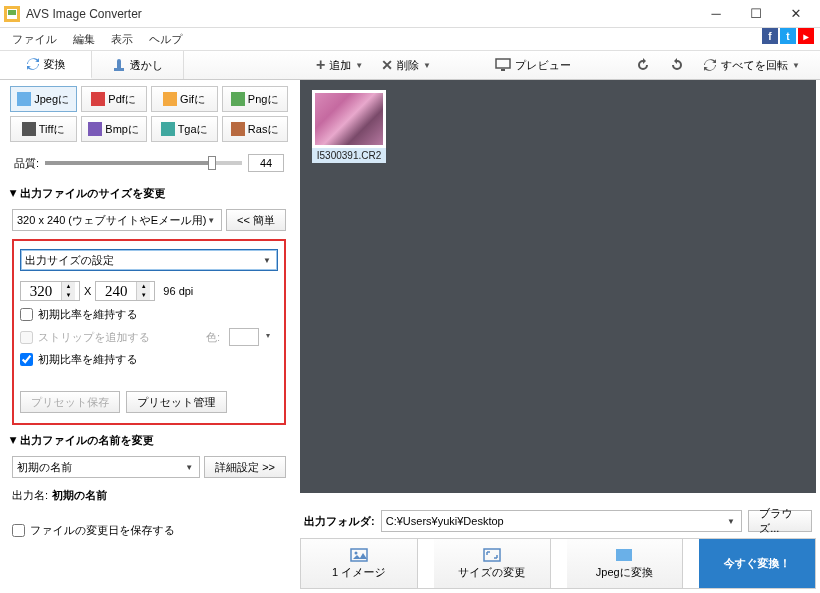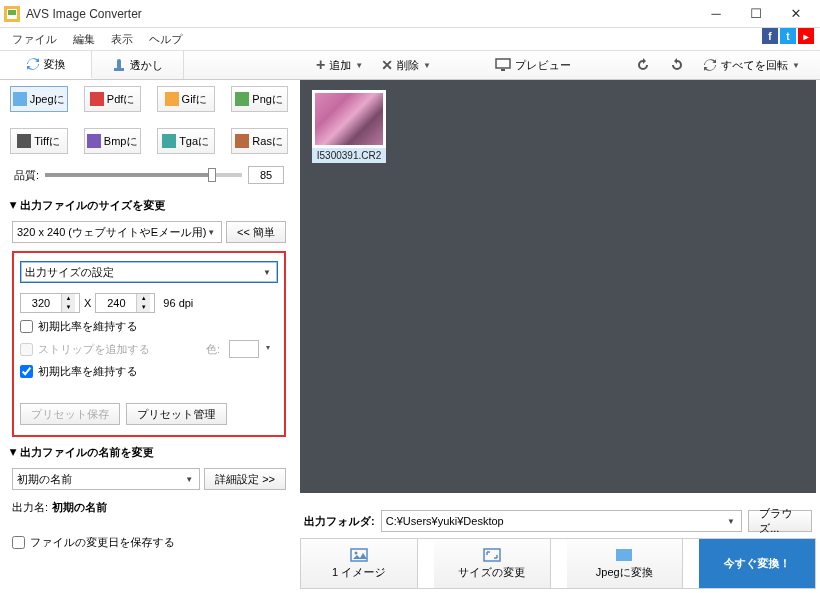--- a/index.html
+++ b/index.html
@@ -12,41 +12,41 @@
 .menubar { height: 22px; display: flex; align-items: center; padding: 0 4px; }
 .menubar .menu-item { padding: 2px 8px; color: #333; }
 .social { position: absolute; right: 6px; top: 28px; display: flex; gap: 2px; }
 .social div { width: 16px; height: 16px; color: #fff; display: flex; align-items: center; justify-content: center; font-size: 10px; font-weight: bold; }
 .toolbar-row { height: 30px; border-top: 1px solid #e0e0e0; border-bottom: 1px solid #ccc; display: flex; background: linear-gradient(#fff,#f5f5f5); }
 .tab-group { display: flex; }
 .tab { width: 92px; display: flex; align-items: center; justify-content: center; gap: 4px; border-right: 1px solid #ddd; cursor: pointer; }
 .tab.active { background: #fff; border-bottom: 2px solid #fff; }
 .preview-area { position: absolute; left: 300px; top: 80px; right: 4px; bottom: 100px; background: #4a4f55; }
 .left-panel { position: absolute; left: 4px; top: 80px; width: 290px; bottom: 4px; }
-.format-grid { display: grid; grid-template-columns: repeat(4, 1fr); gap: 16px; padding: 6px 6px 8px 6px; }
+.format-grid { display: grid; grid-template-columns: repeat(4, 1fr); gap: 4px; padding: 6px 6px 8px 6px; }
 .fmt-btn { height: 26px; border: 1px solid #c8c8c8; background: linear-gradient(#fff,#f2f2f2); display: flex; align-items: center; justify-content: center; gap: 3px; font-size: 10px; cursor: pointer; }
 .fmt-btn.selected { border: 1px solid #7aaed6; background: #eaf3fb; }
 .fmt-icon { width: 14px; height: 14px; }
 .quality-row { display: flex; align-items: center; padding: 4px 10px 10px 10px; gap: 6px; }
 .slider { flex: 1; height: 4px; background: #ccc; position: relative; }
 .slider .fill { position: absolute; left: 0; top: 0; bottom: 0; width: 85%; background: #999; }
 .slider .thumb { position: absolute; left: 85%; top: -5px; width: 8px; height: 14px; background: #fff; border: 1px solid #888; transform: translateX(-50%); }
 .qval { width: 36px; height: 18px; border: 1px solid #bbb; text-align: center; line-height: 16px; background: #fff; }
 .section-header { display: flex; align-items: center; gap: 4px; padding: 4px 6px; font-weight: bold; cursor: pointer; }
 .section-header::before { content: "▶"; font-size: 8px; transform: rotate(90deg); display: inline-block; }
 .preset-row { display: flex; gap: 4px; padding: 4px 8px; }
 .combo { flex: 1; height: 22px; border: 1px solid #bbb; background: #fff; display: flex; align-items: center; padding: 0 4px; position: relative; }
 .combo .arrow { position: absolute; right: 2px; top: 2px; width: 16px; height: 16px; display: flex; align-items: center; justify-content: center; font-size: 8px; color: #444; }
 .btn { height: 22px; border: 1px solid #bbb; background: linear-gradient(#fff,#eee); padding: 0 10px; display: flex; align-items: center; cursor: pointer; }
 .btn.disabled { color: #aaa; }
 .red-box { margin: 4px 8px; border: 2px solid #e03030; padding: 8px 6px 10px 6px; }
 .combo.focused { border: 1px solid #2a6fb5; box-shadow: inset 0 0 0 1px #9cc6eb; }
 .dim-row { display: flex; align-items: center; gap: 4px; margin-top: 10px; }
 .num-input { width: 60px; height: 20px; border: 1px solid #bbb; display: flex; align-items: center; background: #fff; }
-.num-input input { width: 40px; border: none; text-align: center; outline: none; font-size: 11px; }
+.num-input input { width: 40px; border: none; text-align: center; outline: none; font-size: 15px; font-family: Liberation Serif, serif; }
 .spinner { width: 14px; display: flex; flex-direction: column; }
 .spinner div { height: 9px; font-size: 6px; text-align: center; line-height: 8px; background: #eee; border-left: 1px solid #ccc; }
 .check-row { display: flex; align-items: center; gap: 5px; margin-top: 6px; }
 .check-row input { width: 13px; height: 13px; }
 .check-row.disabled { color: #aaa; }
 .color-swatch { width: 30px; height: 18px; border: 1px solid #bbb; background: #fff; margin-left: 4px; position: relative; }
 .color-swatch::after { content: "▾"; position: absolute; right: -12px; top: 2px; font-size: 8px; color: #555; }
 .btn-row { display: flex; gap: 6px; margin-top: 24px; }
 .output-row { display: flex; align-items: center; gap: 4px; padding: 6px 8px; }
 .thumb-item { position: absolute; left: 12px; top: 10px; width: 74px; }
@@ -206,21 +206,21 @@
         </svg>
         <span>Rasに</span>
       </div>
   </div>
   <div class="quality-row">
     <span>品質:</span>
     <div class="slider">
         <div class="fill"></div>
         <div class="thumb"></div>
       </div>
-    <div class="qval">85</div>
+    <div class="qval">44</div>
   </div>
 
   <div class="section-header">
       <span>出力ファイルのサイズを変更</span>
     </div>
   <div class="preset-row">
     <div class="combo">
         <span>320 x 240 (ウェブサイトやEメール用)</span>
         <div class="arrow">▼</div>
       </div>

